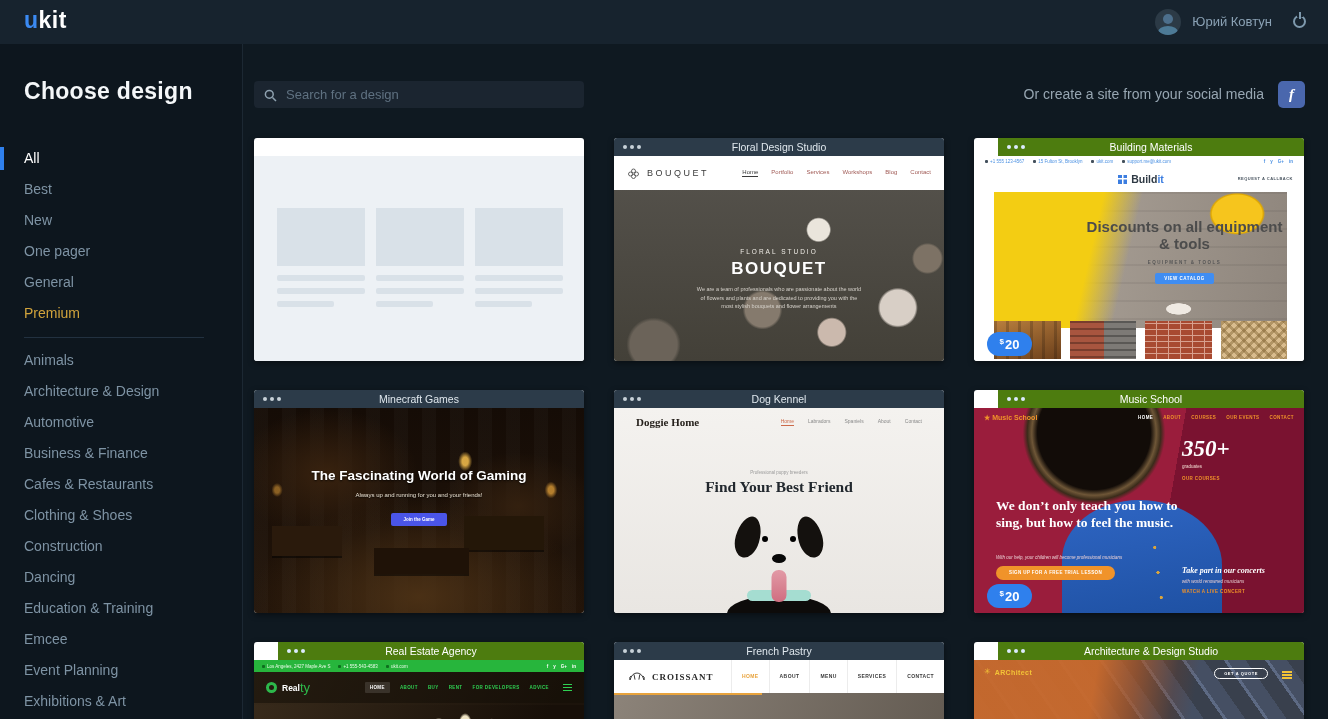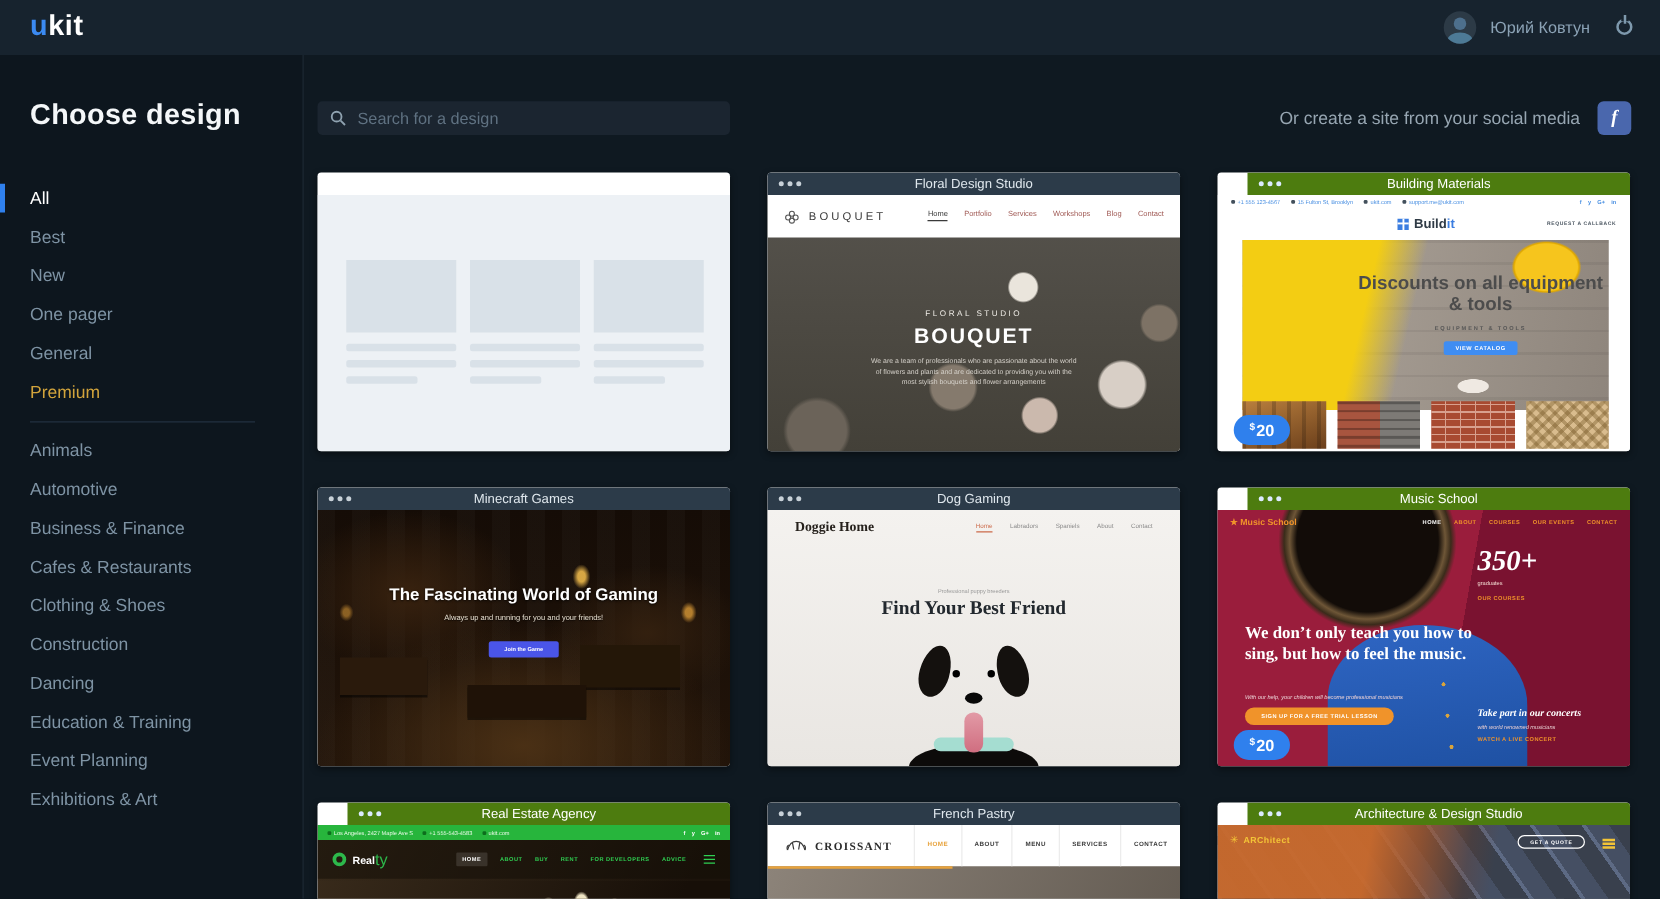--- a/index.html
+++ b/index.html
@@ -240,27 +240,29 @@
   <div class="sb-title">Choose design</div>
   <div class="sb-list">
     <div class="sb-item active">All</div>
     <div class="sb-item">Best</div>
     <div class="sb-item">New</div>
     <div class="sb-item">One pager</div>
     <div class="sb-item">General</div>
     <div class="sb-item premium">Premium</div>
     <div class="sb-divider"></div>
     <div class="sb-item">Animals</div>
+    <div class="sb-item">Architecture &amp; Design</div>
     <div class="sb-item">Automotive</div>
     <div class="sb-item">Business &amp; Finance</div>
     <div class="sb-item">Cafes &amp; Restaurants</div>
     <div class="sb-item">Clothing &amp; Shoes</div>
     <div class="sb-item">Construction</div>
     <div class="sb-item">Dancing</div>
     <div class="sb-item">Education &amp; Training</div>
+    <div class="sb-item">Emcee</div>
     <div class="sb-item">Event Planning</div>
     <div class="sb-item">Exhibitions &amp; Art</div>
   </div>
 </div>
 
 <div class="main">
 
   <div class="search-wrap">
     <input class="search-input" type="text" placeholder="Search for a design" style="">
     <span class="search-icon">
@@ -420,21 +422,21 @@
       </div>
     </div>
 
     <div class="card">
       <div class="card-header">
         <span class="dots">
             <i></i>
             <i></i>
             <i></i>
           </span>
-        <span class="card-title">Dog Gaming</span>
+        <span class="card-title">Dog Kennel</span>
       </div>
       <div class="card-body c5">
         <div class="site-header">
           <span class="logo-text">Doggie Home</span>
           <span class="nav">
             <span>Home</span>
               <span>Labradors</span>
               <span>Spaniels</span>
               <span>About</span>
               <span>Contact</span>

